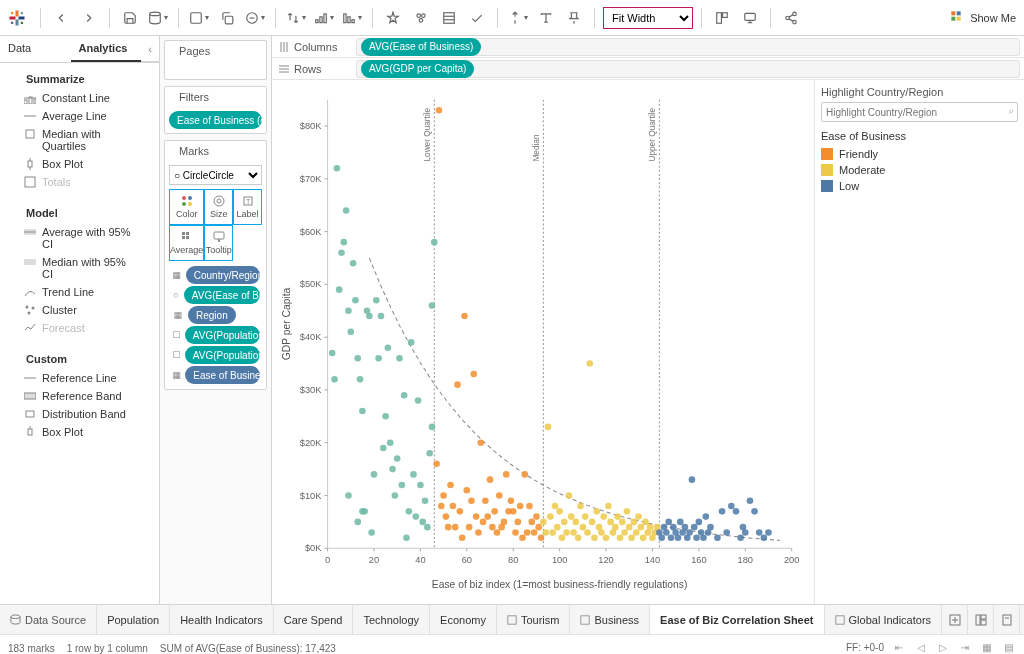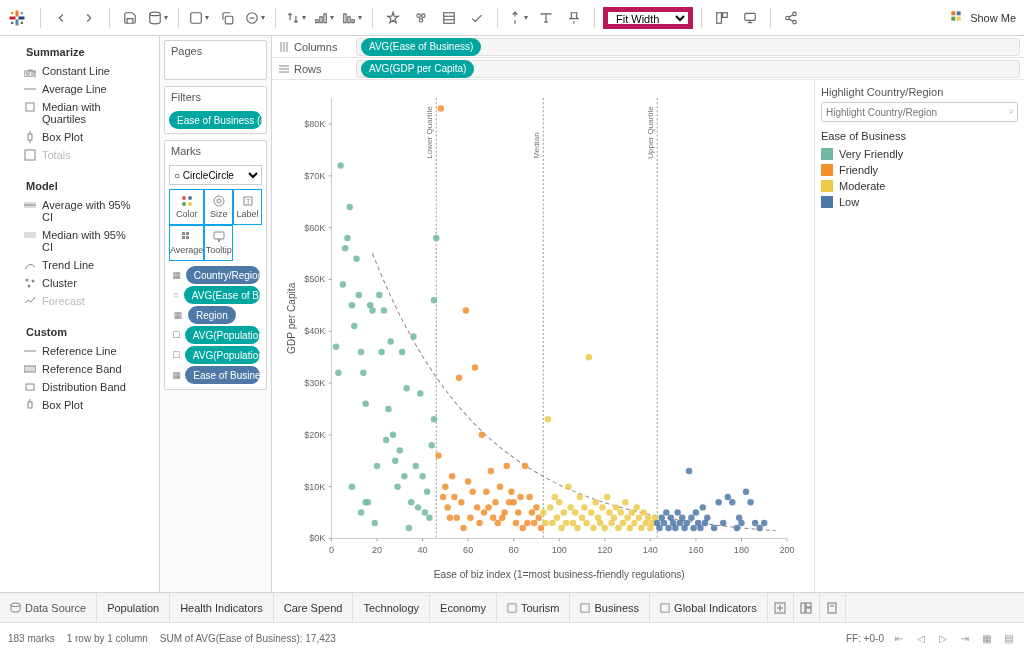--- a/index.html
+++ b/index.html
@@ -2,36 +2,36 @@
 <html><head>
 <meta charset="utf-8">
 <style>
 * { box-sizing: border-box; margin: 0; padding: 0; }
 body { font-family: -apple-system, BlinkMacSystemFont, "Segoe UI", Arial, sans-serif; font-size: 11px; color: #333; background: #fff; width: 1024px; height: 654px; overflow: hidden; display: flex; flex-direction: column; }
 .toolbar { height: 36px; border-bottom: 1px solid #d4d4d4; display: flex; align-items: center; padding: 0 8px; gap: 4px; }
 .toolbar .logo { width: 18px; height: 18px; margin-right: 6px; }
 .tb-btn { width: 24px; height: 24px; display: flex; align-items: center; justify-content: center; border-radius: 2px; cursor: pointer; color: #666; }
 .tb-sep { width: 1px; height: 20px; background: #d4d4d4; margin: 0 4px; }
 .tb-dd { display:flex; align-items:center; gap:2px; }
-.tb-select { height: 22px; border: 5px solid #be185d; font-size: 11px; padding: 0 4px; min-width: 90px; background:#fff; }
+.tb-select { height: 22px; border: 1px solid #be185d; font-size: 11px; padding: 0 4px; min-width: 90px; background:#fff; }
 .showme { margin-left: auto; display: flex; align-items: center; gap: 4px; font-size: 11px; cursor:pointer; }
 .main { flex: 1; display: flex; min-height: 0; }
 .sidebar-left { width: 160px; border-right: 1px solid #d4d4d4; display: flex; flex-direction: column; }
 .side-tabs { display: flex; border-bottom: 1px solid #d4d4d4; }
 .side-tab { flex:1; padding: 6px 8px; font-size: 11px; cursor:pointer; text-align:left; }
 .side-tab.active { font-weight: 600; border-bottom: 2px solid #333; }
 .side-collapse { width: 18px; display:flex; align-items:center; justify-content:center; cursor:pointer; border-bottom:1px solid #d4d4d4; color:#888; }
 .side-section { padding: 6px 16px; }
 .side-head { font-weight: 600; padding: 4px 10px; font-size: 11px; }
 .side-item { padding: 3px 10px 3px 26px; font-size: 11px; cursor:pointer; position:relative; color:#333; }
 .side-item.disabled { color:#bbb; }
 .side-item .ico { position:absolute; left:8px; top:3px; width:12px; height:12px; color:#888; }
 .cards-col { width: 112px; border-right: 1px solid #d4d4d4; display:flex; flex-direction:column; gap:6px; padding: 4px 4px; background:#fafafa; }
 .card { border: 1px solid #d4d4d4; background:#fff; border-radius:2px; }
-.card-head { font-size:11px; padding:4px 6px; color:#555; }
+.card-head { font-size:11px; padding:4px 6px; color:#555;margin-left:8px; }
 .card-body { padding: 4px; }
 .pill { display:inline-flex; align-items:center; height:18px; border-radius:9px; padding: 0 8px; font-size: 10px; color:#fff; white-space:nowrap; overflow:hidden; text-overflow:ellipsis; max-width:100%; gap:3px; }
 .pill.teal { background:#00a69f; }
 .pill.blue { background:#4e79a7; }
 .pill-row { display:flex; align-items:center; gap:3px; padding:1px 2px; }
 .pill-ico { width:14px; height:12px; display:flex; align-items:center; justify-content:center; color:#888; font-size:9px; }
 .marks-select { width:100%; font-size:10px; border:1px solid #ccc; height:20px; background:#fff; }
 .marks-grid { display:grid; grid-template-columns: repeat(3, 1fr); }
 .marks-cell { height:36px; display:flex; flex-direction:column; align-items:center; justify-content:center; font-size:9px; color:#555; border:1px solid #0ea5e9; cursor:pointer; }
 .marks-cell svg { width:12px; height:12px; margin-bottom:2px; }
@@ -46,21 +46,21 @@
 .right-input { width:100%; height:20px; border:1px solid #ccc; border-radius:2px; padding:0 4px; font-size:10px; }
 .legend-title { font-size:11px; font-weight:500; margin-bottom:4px; }
 .legend-item { display:flex; align-items:center; gap:6px; font-size:11px; padding:2px 0; cursor:pointer; }
 .legend-sw { width:12px; height:12px; }
 .chart { width:100%; height:100%; }
 .sheet-tabs { height:30px; border-top:1px solid #d4d4d4; display:flex; align-items:stretch; background:#f5f5f5; }
 .sheet-tab { padding:0 10px; display:flex; align-items:center; font-size:11px; border-right:1px solid #e0e0e0; cursor:pointer; gap:4px; }
 .sheet-tab.active { background:#fff; font-weight:600; }
 .sheet-tab.special { color:#555;justify-content:flex-end; }
 .sheet-btn { width:26px; display:flex; align-items:center; justify-content:center; color:#777; border-right:1px solid #e0e0e0; cursor:pointer; }
-.status { height:32px; border-top:1px solid #e0e0e0; display:flex; align-items:center; padding:0 8px; font-size:10px; color:#666; gap:12px; }
+.status { height:20px; border-top:1px solid #e0e0e0; display:flex; align-items:flex-end; padding:0 8px; font-size:10px; color:#666; gap:12px; }
 .status-right { margin-left:auto; display:flex; align-items:center; gap:8px; }
 .sb-ico { width:14px; height:14px; display:flex; align-items:center; justify-content:center; color:#999; cursor:pointer; }
 </style>
 </head>
 <body>
 
 <div class="toolbar">
   <svg class="logo" viewBox="0 0 24 24">
       <g>
         <rect x="10" y="2" width="4" height="8" fill="#e8762c"></rect>
@@ -216,20 +216,25 @@
         <rect x="2" y="10" width="6" height="6" fill="#59a14f"></rect>
         <rect x="10" y="10" width="6" height="6" fill="#edc948"></rect>
       </svg>
     <span>Show Me</span>
   </div>
 </div>
 
 <div class="main">
 
   <div class="sidebar-left">
+    <div class="side-tabs">
+      <div class="side-tab">Data</div>
+      <div class="side-tab active">Analytics</div>
+      <div class="side-collapse">‹</div>
+    </div>
     <div class="side-section">
       <div class="side-head">Summarize</div>
       <div class="side-item"><span class="ico"><svg viewBox="0 0 12 12" fill="none" stroke="currentColor">
               <line x1="0" y1="6" x2="12" y2="6"></line>
               <rect x="0" y="8" width="3" height="4"></rect>
               <rect x="5" y="5" width="3" height="7"></rect>
               <rect x="10" y="7" width="2" height="5"></rect>
             </svg></span><span>Constant Line</span></div>
       <div class="side-item"><span class="ico"><svg viewBox="0 0 12 12" fill="none" stroke="currentColor">
               <line x1="0" y1="6" x2="12" y2="6"></line>
@@ -641,24 +646,20 @@
           <div class="right-head">Highlight Country/Region</div>
           <div style="position:relative; margin-top:4px">
             <input class="right-input" placeholder="Highlight Country/Region" style="">
             <span style="position:absolute;right:4px;top:3px;color:#aaa;font-size:10px">⌕</span>
           </div>
         </div>
         <div>
           <div class="legend-title">Ease of Business</div>
           <div id="legend-items">
               <div class="legend-item">
-                <span class="legend-sw" style="background:#6fb9a4"></span>
-                <span>Very Friendly</span>
-              </div>
-              <div class="legend-item">
                 <span class="legend-sw" style="background:#f28e2b"></span>
                 <span>Friendly</span>
               </div>
               <div class="legend-item">
                 <span class="legend-sw" style="background:#edc948"></span>
                 <span>Moderate</span>
               </div>
               <div class="legend-item">
                 <span class="legend-sw" style="background:#4e79a7"></span>
                 <span>Low</span>
@@ -689,20 +690,21 @@
           <rect x="1" y="1" width="10" height="10"></rect>
         </svg>
         <span>Tourism</span>
       </div>
       <div class="sheet-tab">
         <svg width="10" height="10" viewBox="0 0 12 12" fill="none" stroke="#888">
           <rect x="1" y="1" width="10" height="10"></rect>
         </svg>
         <span>Business</span>
       </div>
+      <div class="sheet-tab active">Ease of Biz Correlation Sheet</div>
       <div class="sheet-tab">
         <svg width="10" height="10" viewBox="0 0 12 12" fill="none" stroke="#888">
           <rect x="1" y="1" width="10" height="10"></rect>
         </svg>
         <span>Global Indicators</span>
       </div>
     </div>
   <div class="sheet-btn">
       <svg width="12" height="12" viewBox="0 0 12 12" fill="none" stroke="#777">
         <rect x="1" y="1" width="10" height="10"></rect>

